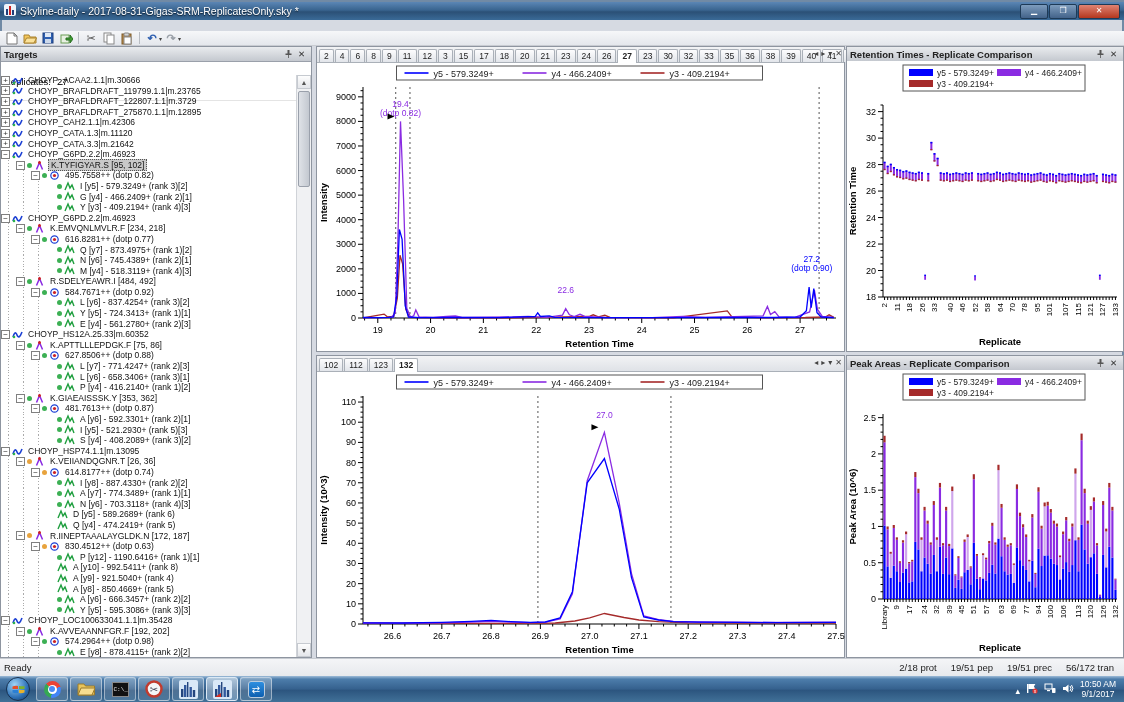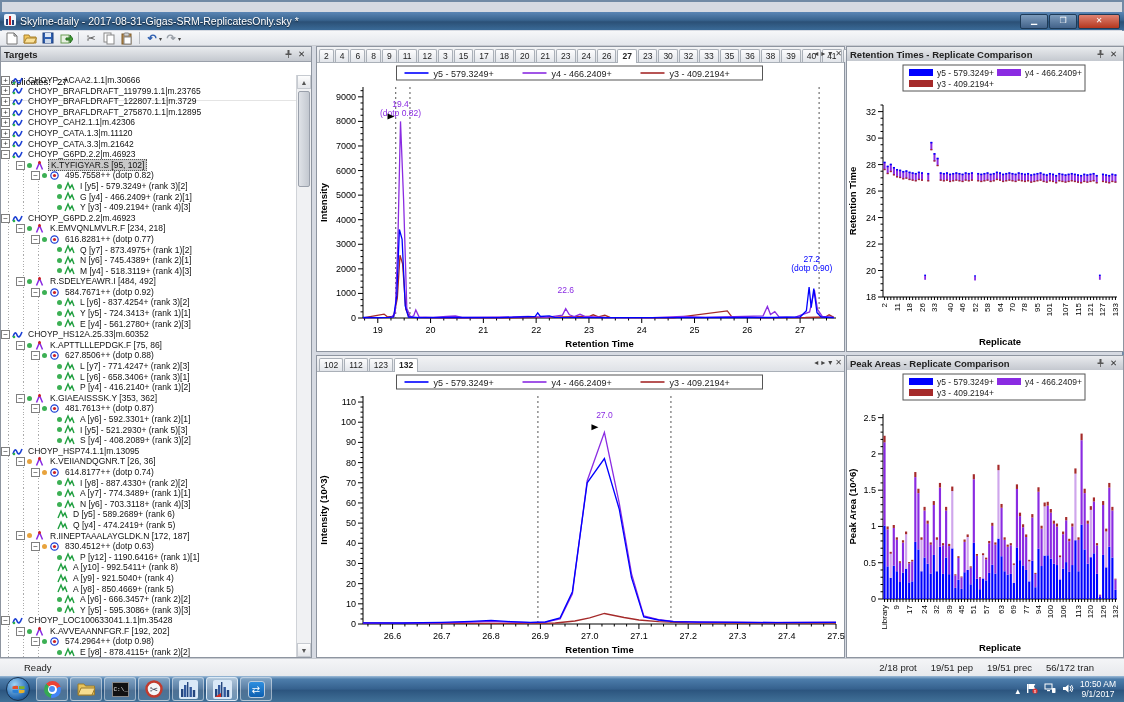--- a/index.html
+++ b/index.html
@@ -1,20 +1,20 @@
 <!DOCTYPE html>
 <html><head>
 <meta charset="utf-8">
 <style>
   html,body{margin:0;padding:0;background:#222;}
   .app{position:relative;width:1124px;height:702px;overflow:hidden;
        font-family:"Liberation Sans",sans-serif;background:#d6dae2;
        box-shadow:inset 0 0 0 2px rgba(45,85,125,.6);}
   
-  .titlebar{position:absolute;left:0;top:12px;width:100%;height:18px;
+  .titlebar{position:absolute;left:0;top:2px;width:100%;height:18px;
     background:linear-gradient(180deg,#5b86b5 0%,#39648f 45%,#2b5076 55%,#3a6a97 100%);
     color:#fff;font-size:10.5px;display:flex;align-items:center;padding-left:4px;box-sizing:border-box;}
   .titlebar .title{margin-left:4px;text-shadow:0 1px 1px #123;}
   .winbtns{position:absolute;right:4px;top:2px;display:flex;gap:1px;}
   .wbtn{width:26px;height:13px;font-size:8px;line-height:12px;text-align:center;color:#fff;
     background:linear-gradient(180deg,#7d9cbd,#43638a);border:1px solid #1d3a57;border-radius:2px;cursor:default;}
   .wbtn.close{background:linear-gradient(180deg,#e08372,#b4371f);width:40px;}
   .menubar{position:absolute;left:0;top:18px;width:100%;height:13px;background:linear-gradient(180deg,#fafbfc,#ebeef2);
     display:flex;align-items:center;font-size:10px;color:#222;border-bottom:1px solid #d8dbe0;}
   .menubar span{padding:0 8px;}
@@ -48,21 +48,21 @@
   
   .tabstrip{height:16px;background:linear-gradient(180deg,#f2f3f5,#dfe2e7);border-bottom:1px solid #aab0b8;display:flex;align-items:flex-end;padding-left:2px;box-sizing:border-box;position:relative;}
   .tab{font-size:8.5px;color:#222;padding:1px 4px 1px 4px;border:1px solid #aab0b8;border-bottom:none;background:linear-gradient(180deg,#fcfcfd,#e2e5ea);margin-right:1px;border-radius:2px 2px 0 0;}
   .tab.sel{background:#fff;font-weight:bold;position:relative;top:1px;padding-bottom:2px;}
   .tabnav{position:absolute;right:2px;top:2px;display:flex;gap:3px;font-size:8px;color:#444;}
   .tabnav span{cursor:default;}
   .chartbox{position:absolute;left:0;right:0;bottom:0;background:#fff;}
   svg text{font-family:"Liberation Sans",sans-serif;}
   
   .statusbar{position:absolute;left:0;top:658px;width:100%;height:18px;background:linear-gradient(180deg,#f4f5f7,#e7e9ed);
-    border-top:1px solid #c6cad0;font-size:9.5px;color:#222;display:flex;align-items:center;padding:0 24px;box-sizing:border-box;}
+    border-top:1px solid #c6cad0;font-size:9.5px;color:#222;display:flex;align-items:center;padding:0 4px;box-sizing:border-box;}
   .statusbar .counts{margin-left:auto;display:flex;gap:14px;margin-right:6px;}
   .taskbar{position:absolute;left:0;top:676px;width:100%;height:26px;
     background:linear-gradient(180deg,#9dbbd8 0%,#4d7dab 12%,#35618e 50%,#2c557f 55%,#417198 100%);
     display:flex;align-items:center;padding-left:2px;box-sizing:border-box;}
   .tkbtn{width:32px;height:24px;margin-right:2px;border-radius:3px;display:flex;align-items:center;justify-content:center;}
   .tkbtn.framed{background:linear-gradient(180deg,rgba(255,255,255,.28),rgba(255,255,255,.08));border:1px solid rgba(255,255,255,.45);box-sizing:border-box;}
   .tkbtn.active{background:linear-gradient(180deg,rgba(255,255,255,.55),rgba(200,225,250,.35));border:1px solid #dce9f5;box-sizing:border-box;}
   .orb{width:24px;height:24px;border-radius:50%;background:radial-gradient(circle at 35% 30%,#9fd4f7,#2e72b8 60%,#14365e);display:flex;align-items:center;justify-content:center;border:1px solid #16304f;box-sizing:border-box;}
   .tray{margin-left:auto;display:flex;align-items:center;gap:6px;color:#fff;padding-right:8px;}
   .tray .glyph{font-size:9px;}

